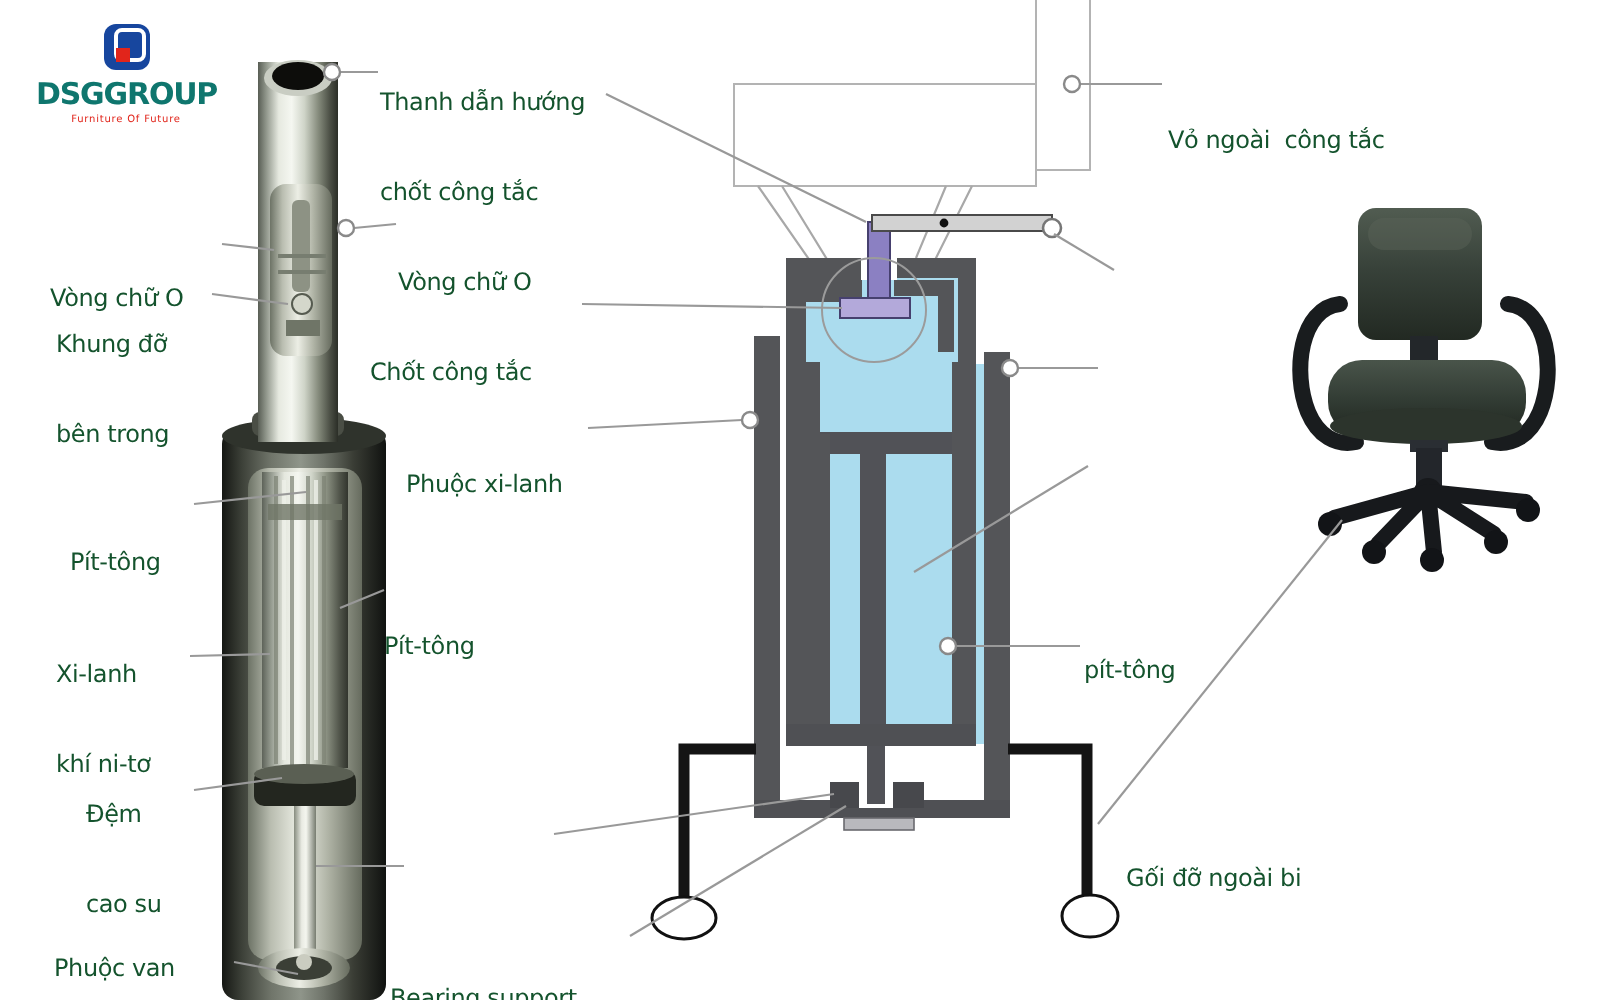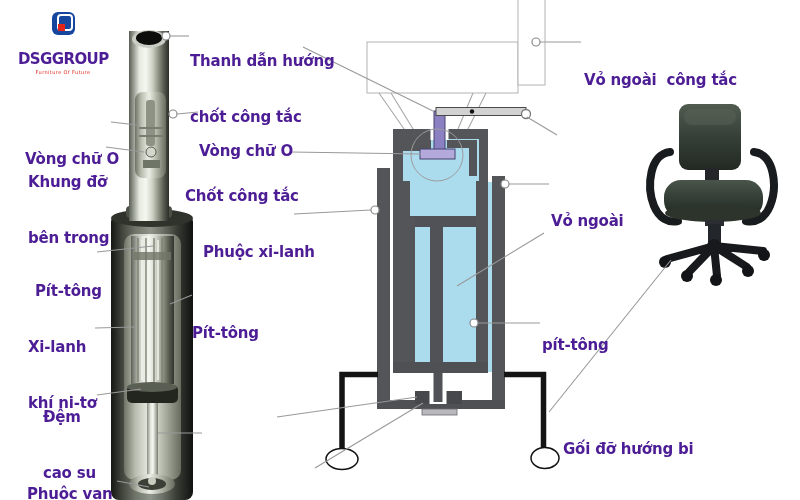--- a/index.html
+++ b/index.html
@@ -2,30 +2,30 @@
 <html><head>
 <meta charset="utf-8">
 <style>
   html,body{margin:0;padding:0;background:#fff;}
   .canvas{
     position:relative;width:800px;height:500px;background:#ffffff;overflow:hidden;
     font-family:"DejaVu Sans","Liberation Sans",sans-serif;
   }
   .layer{position:absolute;left:0;top:0;}
   .lbl{
-    position:absolute;font-weight:700;font-size:15px;line-height:1.25;
-    color:#4c1d95;white-space:pre;letter-spacing:-0.2px;
+    position:absolute;font-weight:400;font-size:12px;line-height:1.25;
+    color:#14532d;white-space:pre;letter-spacing:-0.2px;
   }
   .lbl span{display:block;}
   
   .logo{position:absolute;left:18px;top:12px;width:90px;text-align:center;}
   .logo-icon{position:relative;margin:0 auto;width:23px;height:23px;background:#17469e;border-radius:6px;}
   .logo-icon .inner{position:absolute;right:2px;top:2px;width:12px;height:13px;border:2.5px solid #fff;border-radius:4px;}
   .logo-icon .red{position:absolute;left:6px;bottom:4px;width:7px;height:7px;background:#e1251b;}
-  .logo-text{margin-top:15px;font-size:15px;font-weight:800;color:#4c1d95;letter-spacing:-0.6px;white-space:nowrap;text-align:right;}
+  .logo-text{margin-top:3px;font-size:15px;font-weight:800;color:#0f766e;letter-spacing:-0.6px;white-space:nowrap;text-align:right;}
   .logo-tagline{font-size:5px;color:#e1251b;letter-spacing:0.4px;margin-top:1px;}
 </style>
 </head>
 <body>
 
 <div class="canvas">
 
   <svg class="layer" width="800" height="500" viewBox="0 0 800 500">
     <defs>
       <linearGradient id="gTube" x1="0" y1="0" x2="1" y2="0">
@@ -216,42 +216,39 @@
   <div class="lbl" style="left:28px;top:135px">
     <span>Khung đỡ</span>
     <span>bên trong</span>
   </div>
   <div class="lbl" style="left:185px;top:149px">
     <span>Chốt công tắc</span>
   </div>
   <div class="lbl" style="left:203px;top:205px">
     <span>Phuộc xi-lanh</span>
   </div>
-  <div class="lbl" style="left:551px;top:174px">
-    <span>Vỏ ngoài</span>
-  </div>
   <div class="lbl" style="left:35px;top:244px">
     <span>Pít-tông</span>
   </div>
   <div class="lbl" style="left:192px;top:286px">
     <span>Pít-tông</span>
   </div>
   <div class="lbl" style="left:28px;top:300px">
     <span>Xi-lanh</span>
     <span>khí ni-tơ</span>
   </div>
   <div class="lbl" style="left:542px;top:298px">
     <span>pít-tông</span>
   </div>
   <div class="lbl" style="left:43px;top:370px">
     <span>Đệm</span>
     <span>cao su</span>
   </div>
   <div class="lbl" style="left:563px;top:402px">
-    <span>Gối đỡ hướng bi</span>
+    <span>Gối đỡ ngoài bi</span>
   </div>
   <div class="lbl" style="left:27px;top:447px">
     <span>Phuộc van</span>
     
   </div>
   <div class="lbl" style="left:195px;top:462px">
     <span>Bearing support</span>
   </div>
 
 </div>

